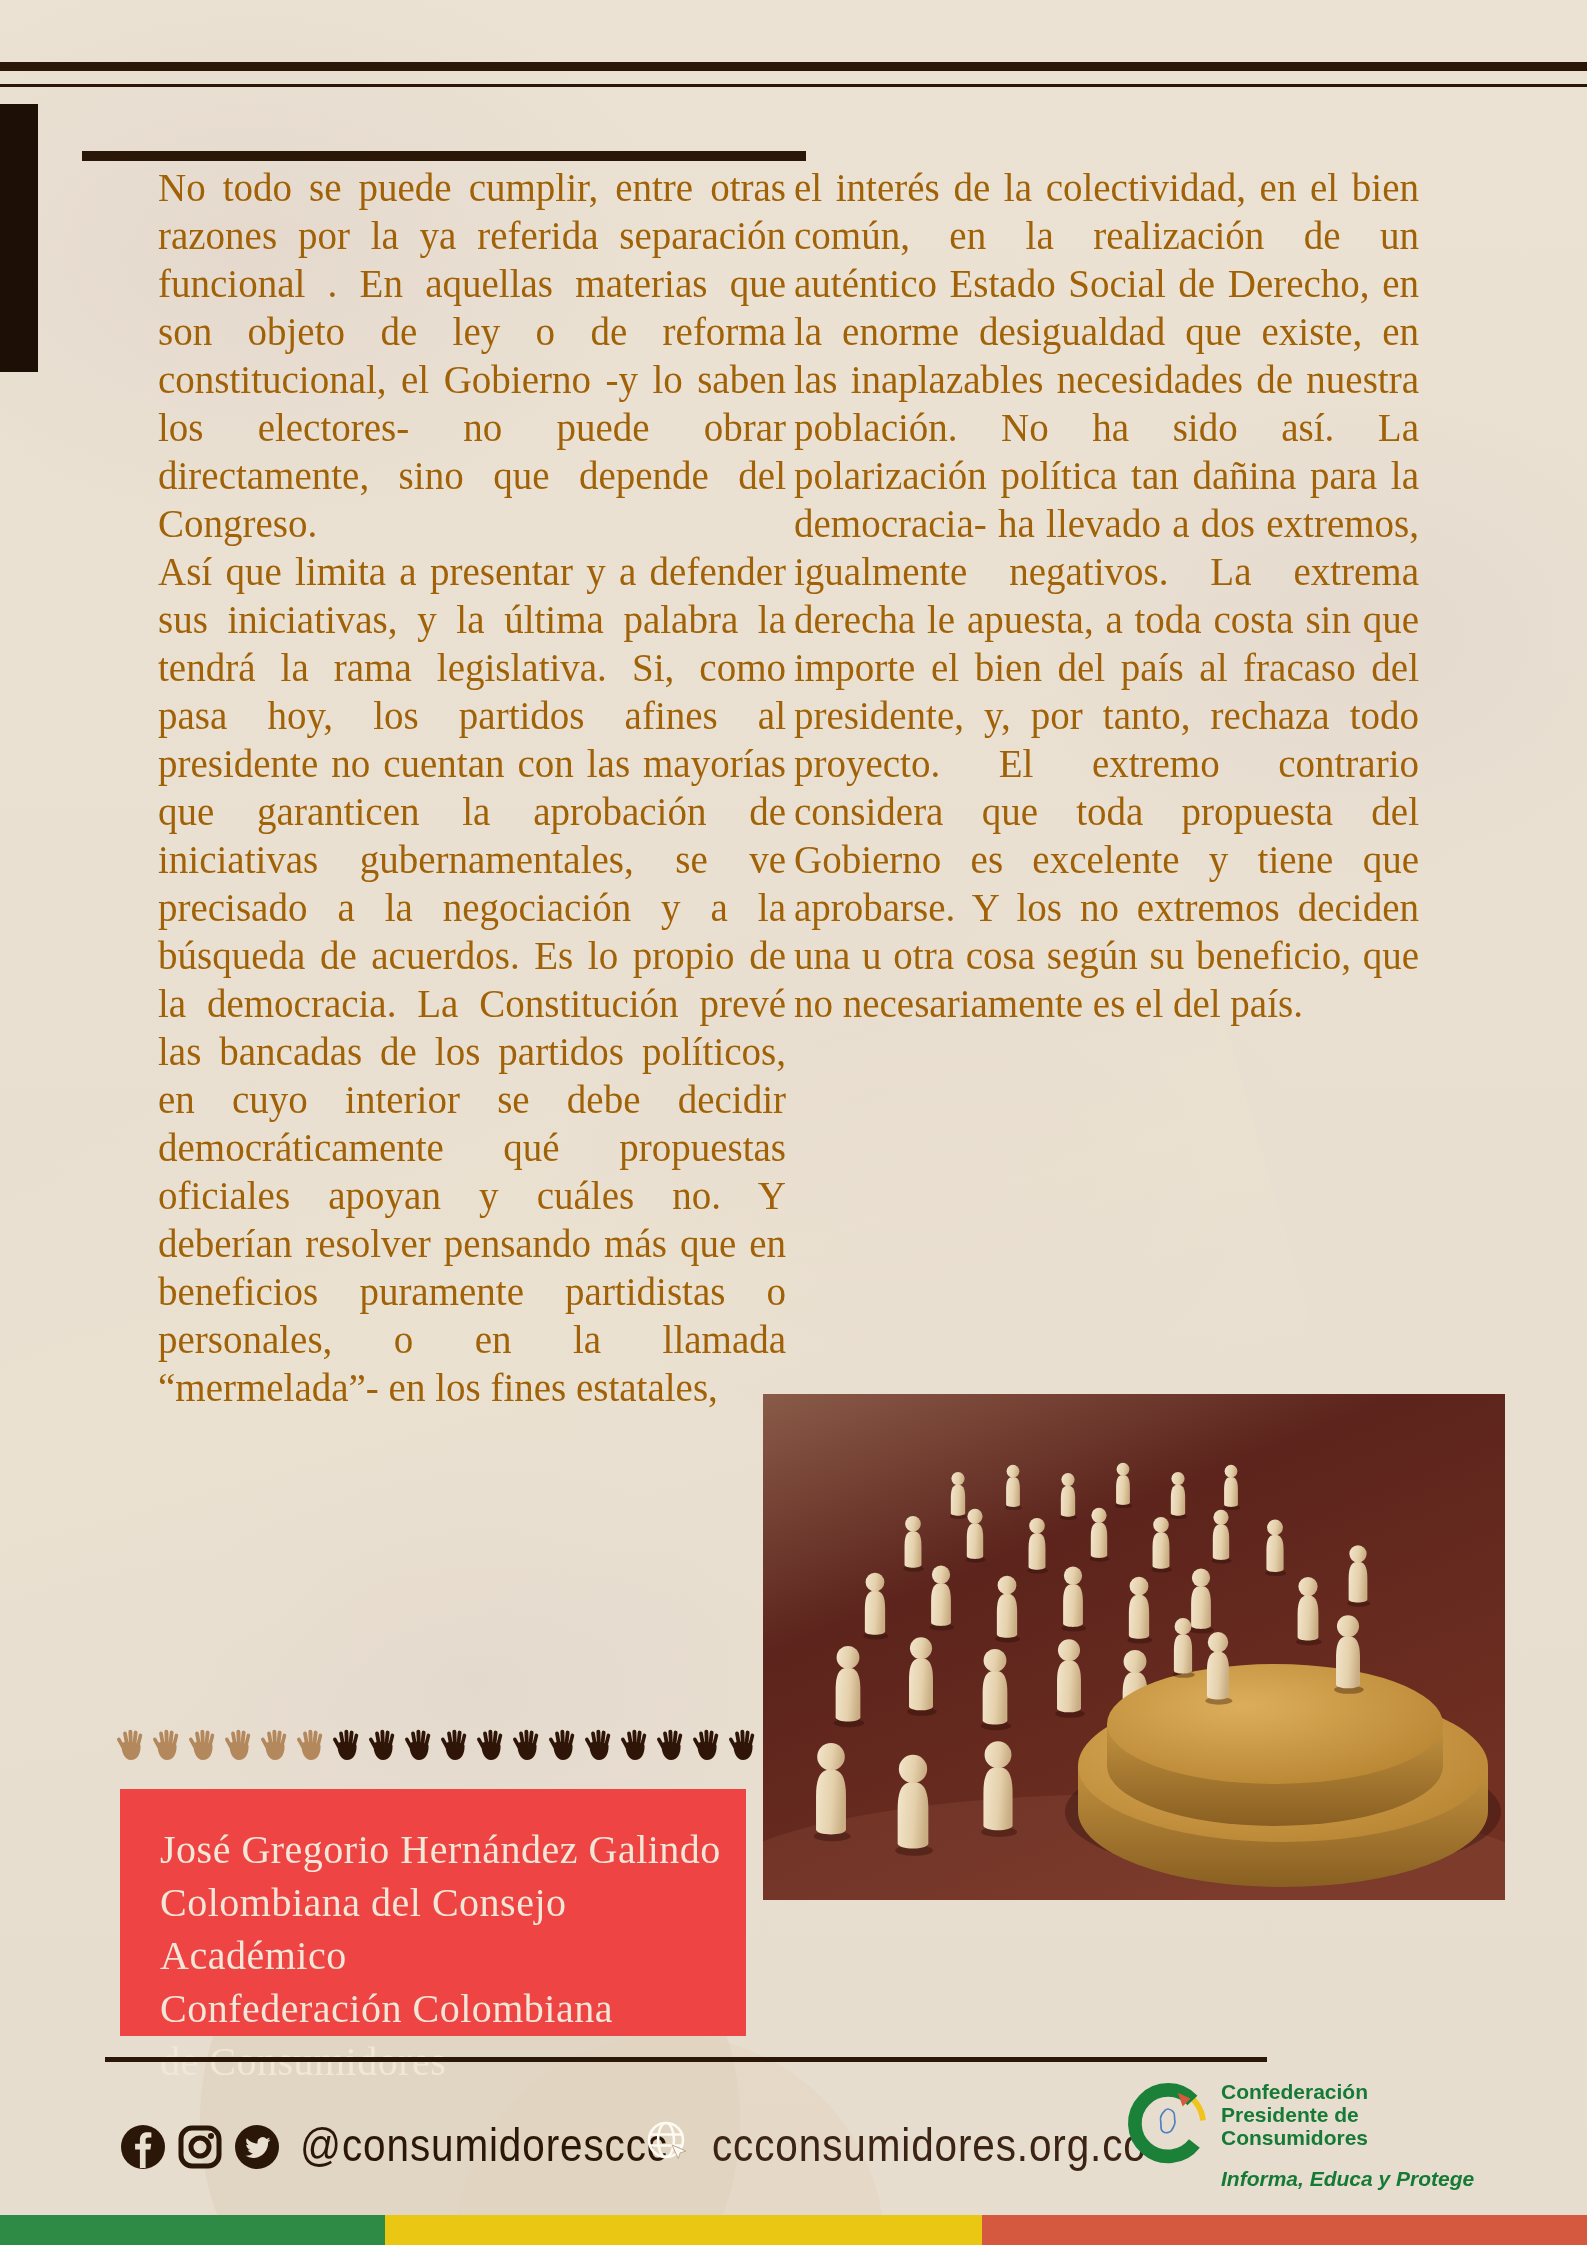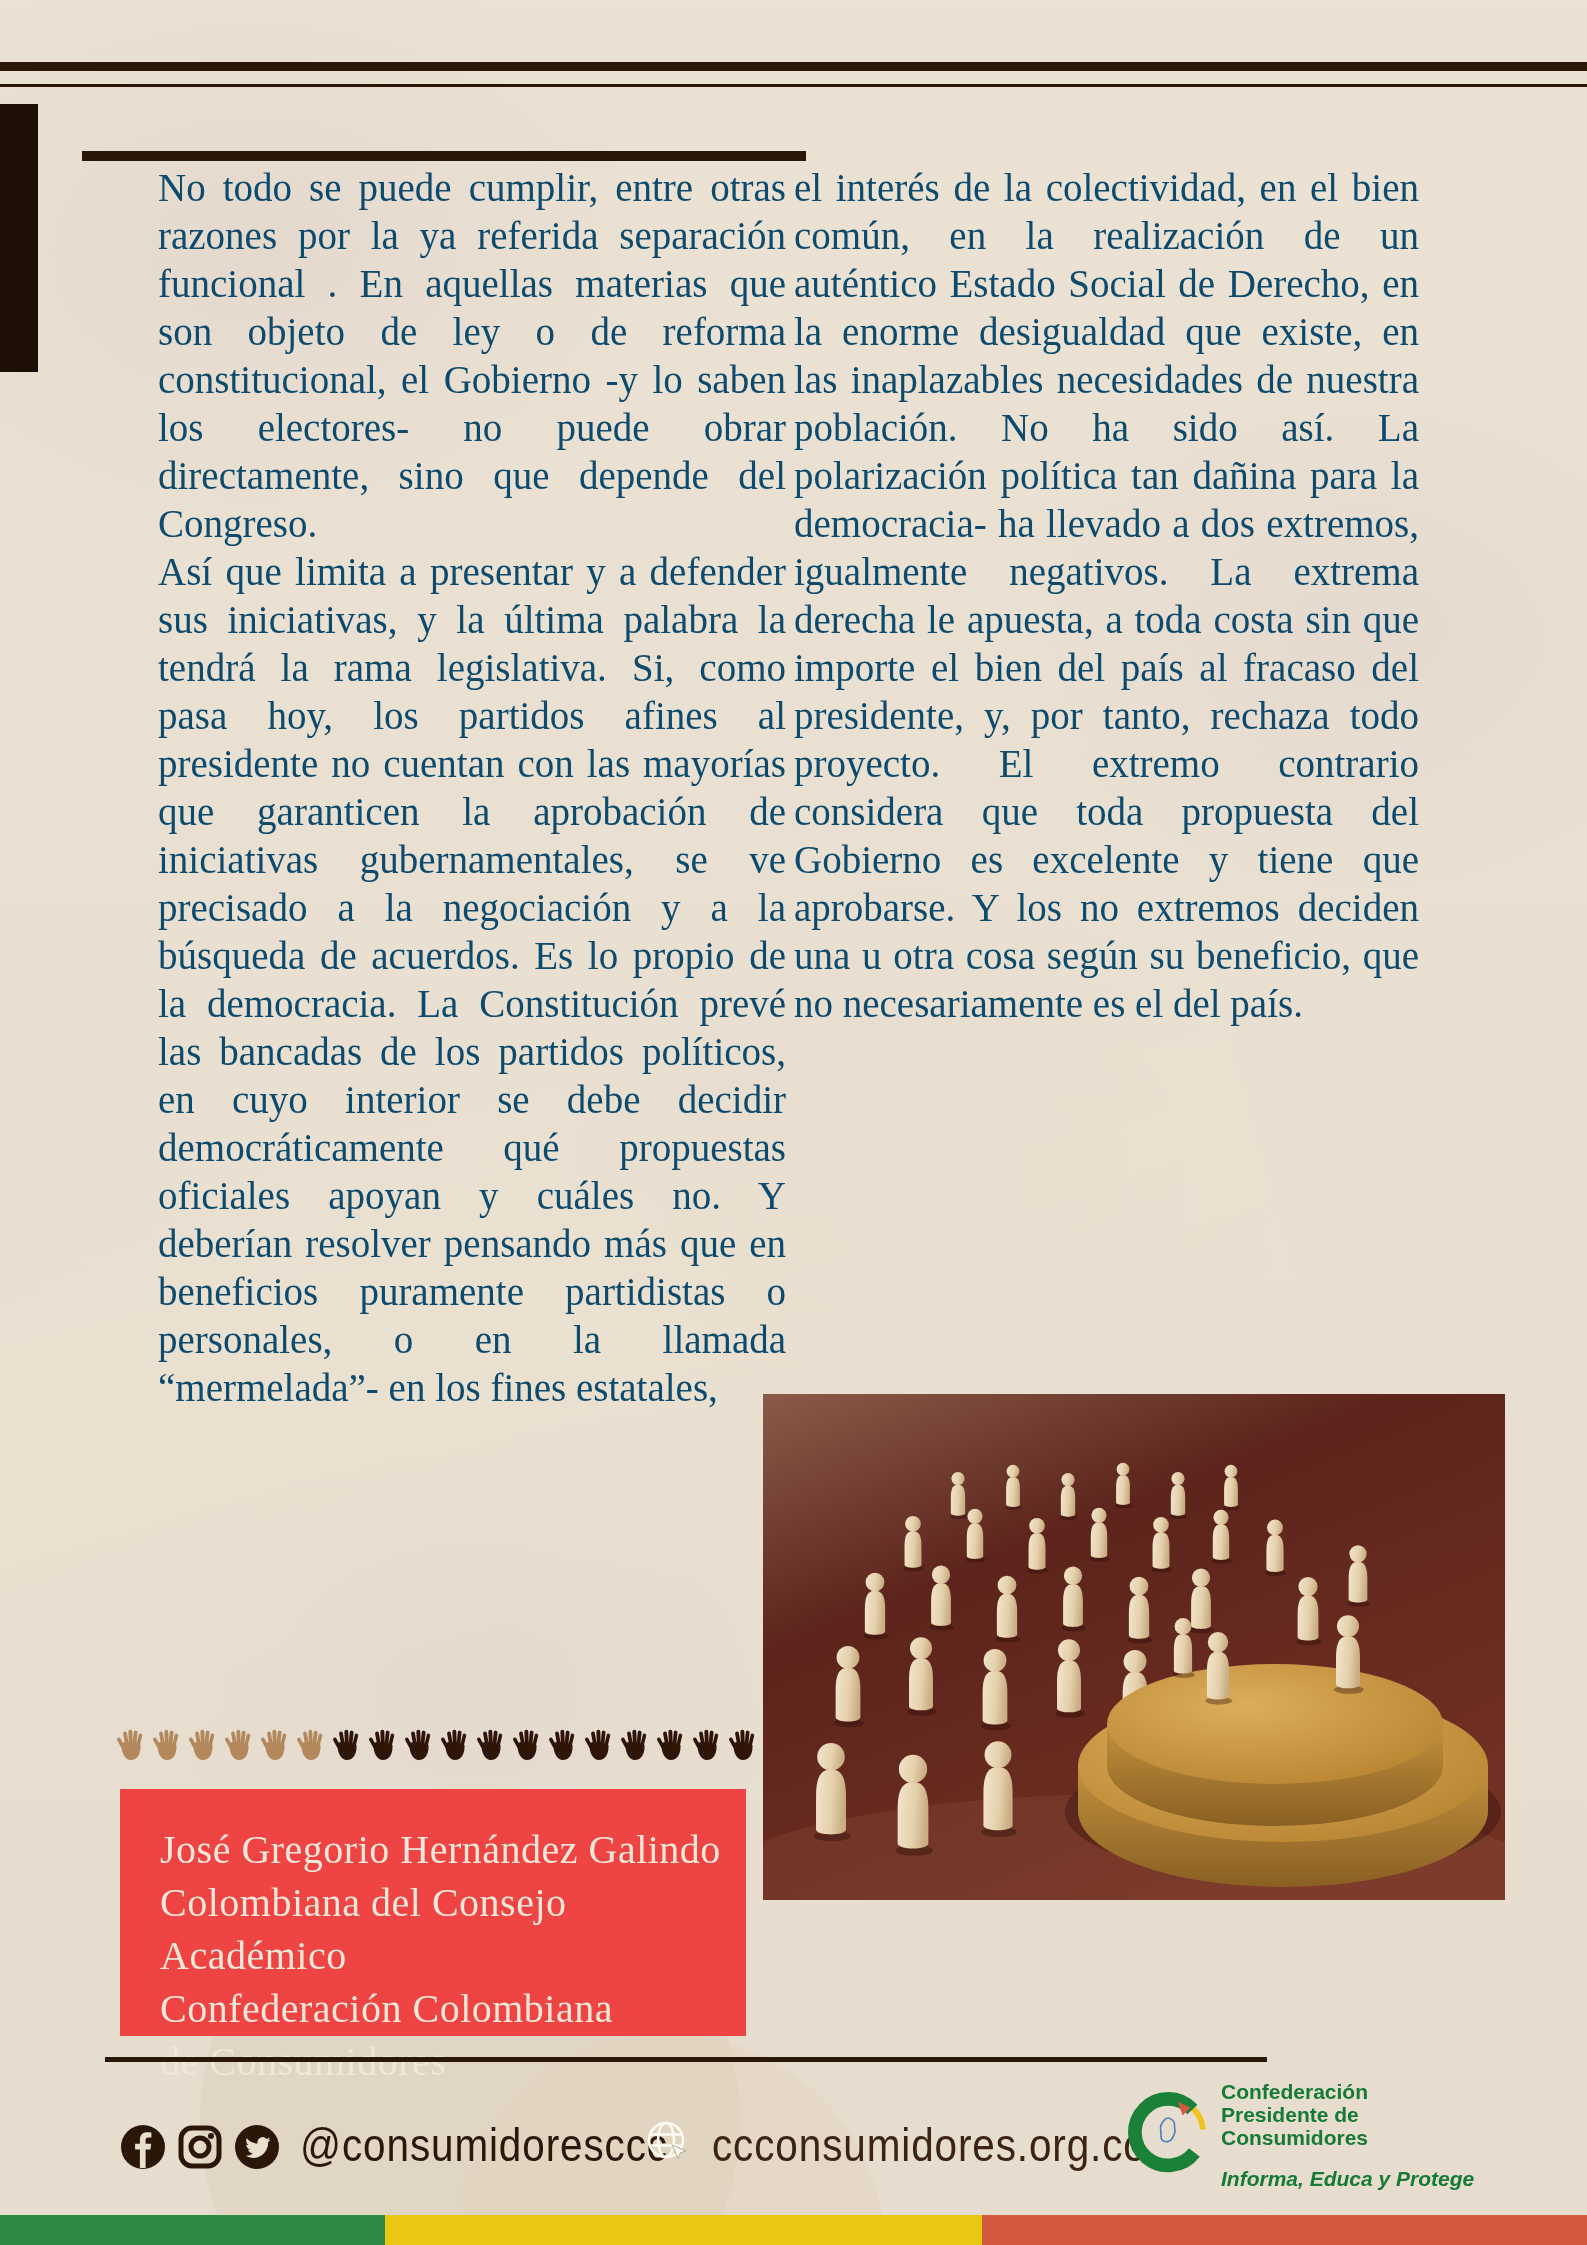--- a/index.html
+++ b/index.html
@@ -23,21 +23,21 @@
   .bg-circle1{left:200px;top:1850px;width:540px;height:540px;border-radius:50%;
     background:rgba(216,198,174,.35);}
   .bg-circle2{left:455px;top:2035px;width:430px;height:430px;border-radius:50%;
     background:rgba(226,211,188,.45);}
   
   .rule-thick{top:62px;left:0;width:1587px;height:9px;background:#2b1708;}
   .rule-thin{top:84px;left:0;width:1587px;height:3px;background:#2b1708;}
   .left-bar{top:104px;left:0;width:38px;height:268px;background:#1d0f06;}
   .header-rule{top:151px;left:82px;width:724px;height:10px;background:#2b1708;}
   
-  .col{color:#0c4a6e;}
+  .col{color:#a16207;}
   .col p{margin:0;font-size:39px;line-height:48px;text-align:justify;}
   .col-left{left:158px;top:164px;width:628px;}
   .col-right{left:794px;top:164px;width:625px;}
   
   .hands-row{left:116px;top:1716px;height:46px;display:flex;gap:8px;align-items:flex-end;}
   .hands-row span{display:block;width:28px;height:33px;}
   
   .author-box{left:120px;top:1789px;width:626px;height:247px;background:#ef4444;
     box-sizing:border-box;padding:34px 20px 0 40px;}
   .author-box div{color:#f1e7d8;font-size:40px;line-height:53px;letter-spacing:.5px;}
@@ -46,21 +46,21 @@
   .photo svg{display:block;}
   
   .footer-rule{top:2057px;left:105px;width:1162px;height:5px;background:#2b1708;}
   .social-row{left:120px;top:2124px;display:flex;gap:11px;}
   .sicon{width:46px;height:46px;}
   .handle{left:300px;top:2118px;font-family:"Liberation Sans",sans-serif;font-size:46px;
     color:#2b1708;transform:scaleX(.88);transform-origin:left top;letter-spacing:1px;}
   .globe{left:642px;top:2116px;width:52px;height:52px;}
   .website{left:712px;top:2118px;font-family:"Liberation Sans",sans-serif;font-size:46px;
     color:#3c2415;transform:scaleX(.88);transform-origin:left top;letter-spacing:1px;}
-  .logo{left:1124px;top:2080px;display:flex;gap:9px;align-items:center;}
+  .logo{left:1124px;top:2080px;display:flex;gap:9px;align-items:flex-start;}
   .logo-text div{font-family:"Liberation Sans",sans-serif;font-weight:bold;
     font-size:21px;line-height:23px;color:#157a35;}
   .logo-tagline{font-family:"Liberation Serif",serif;font-style:italic;font-size:11px;
     color:#b5472e;margin-top:18px;font-weight:bold;}
   
   .stripe{left:0;bottom:0;width:1587px;height:30px;display:flex;}
   .stripe .seg1{width:24.26%;height:100%;}
   .stripe .seg2{width:37.62%;height:100%;}
   .stripe .seg3{width:38.12%;height:100%;}
 </style>

